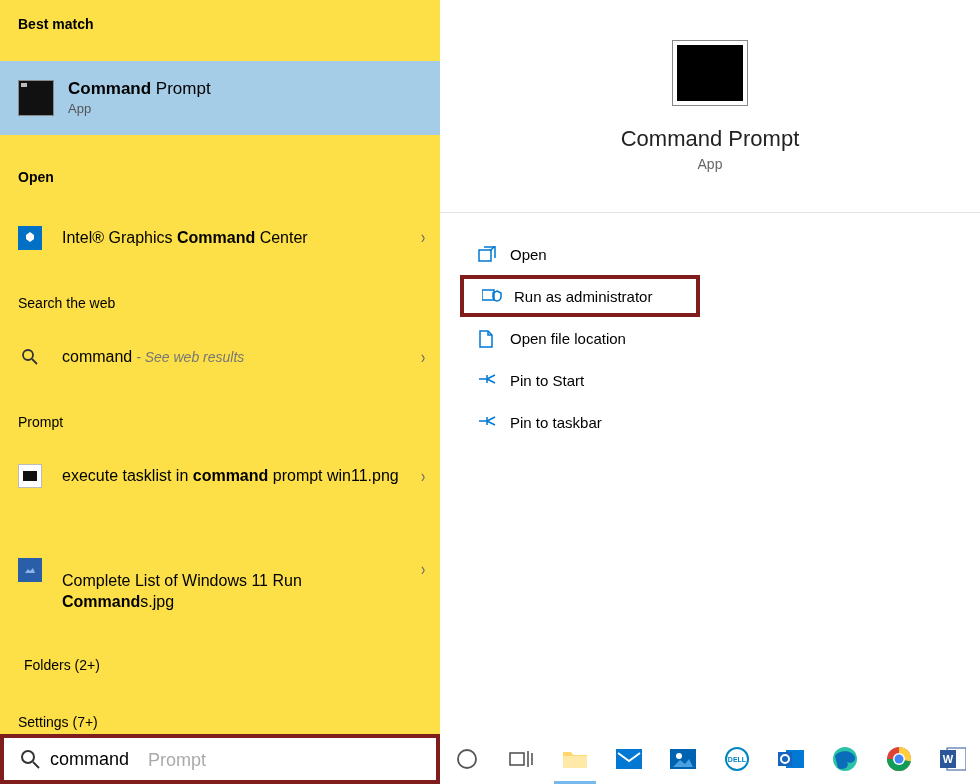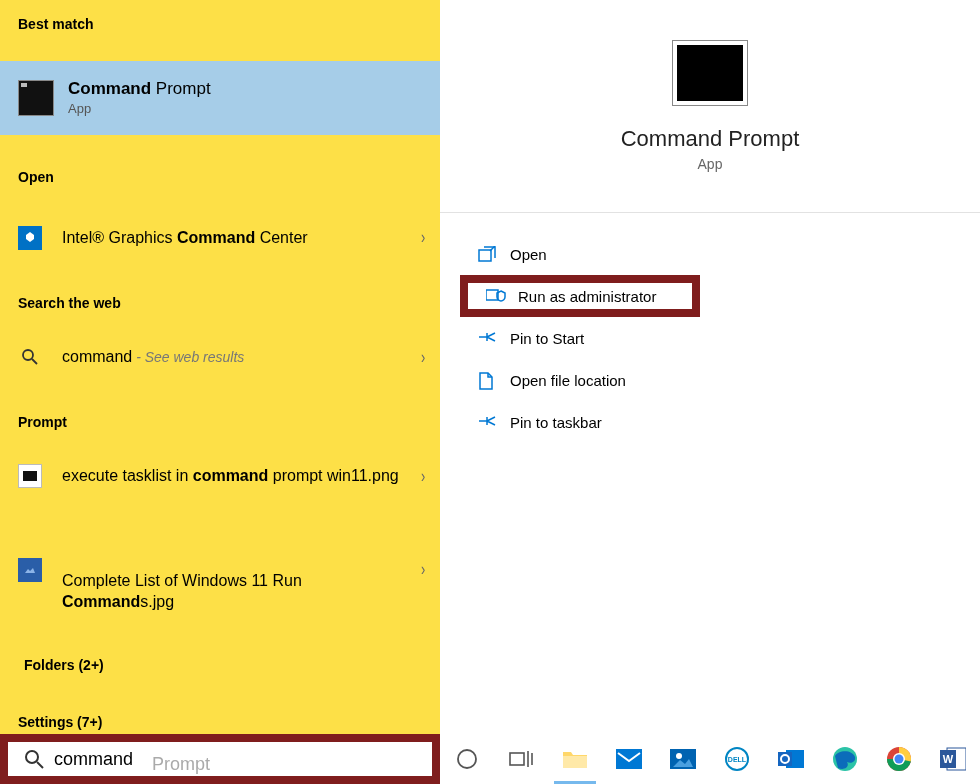--- a/index.html
+++ b/index.html
@@ -17,36 +17,36 @@
   .bm-text .title { font-size: 17px; color:#000; }
   .bm-text .title .bold { font-weight:600; }
   .bm-text .sub { font-size: 13px; color:#555; margin-top:2px; }
 
   .list-row { display:flex; align-items:center; padding: 8px 18px; gap:20px; min-height:48px; cursor:pointer; }
   .list-row .icon-slot { width:24px; height:24px; flex-shrink:0; display:flex; align-items:center; justify-content:center; }
   .list-row .text { flex:1; font-size:16px; color:#000; }
   .list-row .text .bold { font-weight:600; }
   .list-row .chev { color:#666; font-size:18px; transform:scaleX(0.7); }
 
-  .small-hdr { font-size:14px; font-weight:700; padding: 14px 18px 4px; }
+  .small-hdr { font-size:14px; font-weight:400; padding: 14px 18px 4px; }
 
   .sub-text { font-size:14px; color:#777;font-style:italic; }
 
   .detail-hero { text-align:center; padding-top:40px; }
   .hero-icon { width:76px; height:66px; margin:0 auto 20px; background:#fff; border:1px solid #888; position:relative; }
   .hero-icon::after { content:''; position:absolute; inset:4px; background:#000; }
   .hero-title { font-size:22px; color:#222; font-weight:400; }
   .hero-sub { font-size:14px; color:#666; margin-top:4px; }
 
   .divider { height:1px; background:#e2e2e2; margin:40px 0 20px; }
 
   .action-row { display:flex; align-items:center; height:42px; padding-left:38px; gap:12px; cursor:pointer; font-size:15px; color:#000; position:relative; }
   .action-row .aicon { width:20px; height:16px; color:#0078d4; position:relative; }
 
-  .highlight-red { border:8px solid #7f1d1d; }
+  .highlight-red { border:4px solid #7f1d1d; }
 
   
   .search-box { width:440px; height:50px; display:flex; align-items:center; padding-left:16px; gap:10px; position:relative; }
   .search-box input { border:none; outline:none; font-size:18px; width:100%; background:transparent; color:#000; }
   .search-box .placeholder-rest { color:#aaa; font-size:18px; position:absolute; left:144px; top:12px; pointer-events:none; }
   .tb-icons { display:flex; align-items:center; gap:0; height:50px; }
   .tb-btn { width:54px; height:50px; display:flex; align-items:center; justify-content:center; cursor:pointer; position:relative; }
   .tb-btn.active::after { content:''; position:absolute; bottom:0; left:6px; right:6px; height:3px; background:#76b9ed; }
 
   svg { display:block; }
@@ -154,35 +154,35 @@
       <svg width="20" height="16" viewBox="0 0 20 16" stroke="#0078d4" stroke-width="1.5" fill="none">
           <rect x="0" y="2" width="12" height="10"></rect>
           <path d="M15 3l4 2v4c0 2-2 4-4 4s-4-2-4-4V5z"></path>
         </svg>
     </span>
     <span>Run as administrator</span>
   </div>
 
   <div class="action-row">
     <span class="aicon">
-      <svg width="18" height="14" viewBox="0 0 18 14" stroke="#0078d4" stroke-width="1.5" fill="none">
-          <path d="M1 7h8M9 3v8M9 7l8-4M9 7l8 4"></path>
-        </svg>
-    </span>
-    <span>Pin to Start</span>
-  </div>
-
-  <div class="action-row">
-    <span class="aicon">
       <svg width="16" height="18" viewBox="0 0 16 18" stroke="#0078d4" stroke-width="1.5" fill="none">
           <path d="M2 1h8l4 4v12H2z"></path>
           <path d="M10 1v4h4"></path>
         </svg>
     </span>
     <span>Open file location</span>
+  </div>
+
+  <div class="action-row">
+    <span class="aicon">
+      <svg width="18" height="14" viewBox="0 0 18 14" stroke="#0078d4" stroke-width="1.5" fill="none">
+          <path d="M1 7h8M9 3v8M9 7l8-4M9 7l8 4"></path>
+        </svg>
+    </span>
+    <span>Pin to Start</span>
   </div>
 
   <div class="action-row">
     <span class="aicon">
       <svg width="18" height="14" viewBox="0 0 18 14" stroke="#0078d4" stroke-width="1.5" fill="none">
           <path d="M1 7h8M9 3v8M9 7l8-4M9 7l8 4"></path>
         </svg>
     </span>
     <span>Pin to taskbar</span>
   </div>

